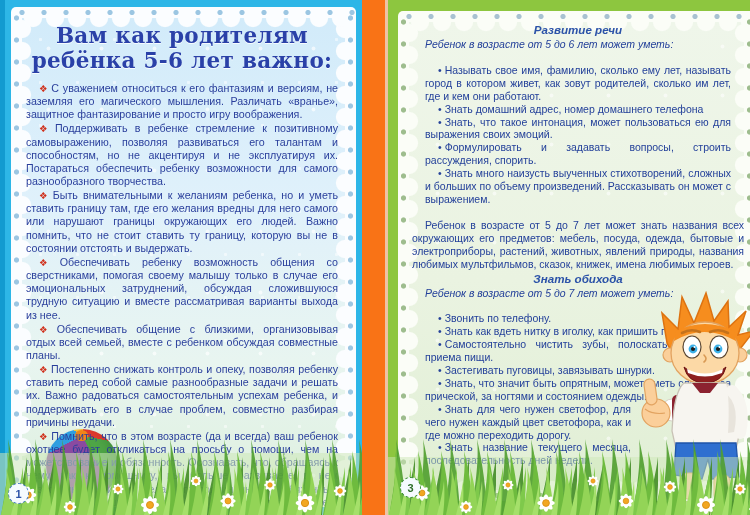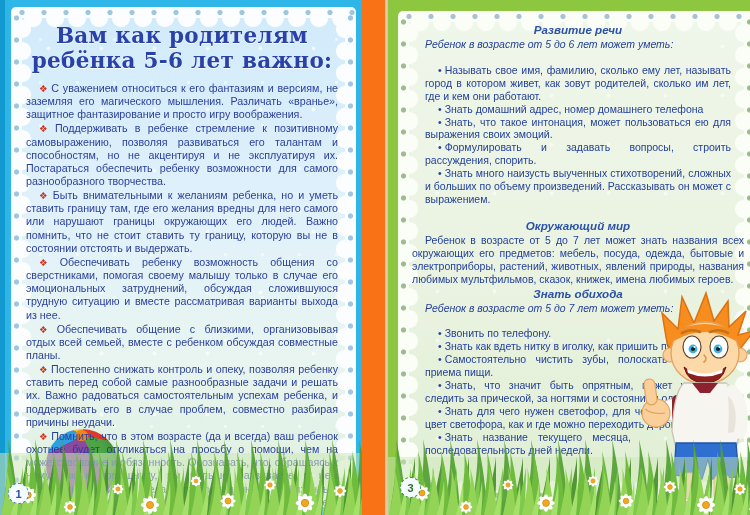--- a/index.html
+++ b/index.html
@@ -172,29 +172,29 @@
       <div class="sec-heading">Развитие речи</div>
       <p class="intro">Ребенок в возрасте от 5 до 6 лет может уметь:</p>
       <ul class="r-list">
         <li><span class="r-bullet">•</span><span>Называть свое имя, фамилию, сколько ему лет, называть город в котором живет, как зовут родителей, сколько им лет, где и кем они работают.</span></li>
         <li><span class="r-bullet">•</span><span>Знать домашний адрес, номер домашнего телефона</span></li>
         <li><span class="r-bullet">•</span><span>Знать, что такое интонация, может пользоваться ею для выражения своих эмоций.</span></li>
         <li><span class="r-bullet">•</span><span>Формулировать и задавать вопросы, строить рассуждения, спорить.</span></li>
         <li><span class="r-bullet">•</span><span>Знать много наизусть выученных стихотворений, сложных и больших по объему произведений. Рассказывать он может с выражением.</span></li>
       </ul>
 
-      <div class="sec-heading">Окружающий мир</div>
       <p class="para"><span class="i">Ребенок в возрасте от 5 до 7 лет может</span><span> знать названия всех окружающих его предметов: мебель, посуда, одежда, бытовые и электроприборы, растений, животных, явлений природы, названия любимых мультфильмов, сказок, книжек, имена любимых героев.</span></p>
 
       <div class="sec-heading">Знать обихода</div>
       <p class="intro">Ребенок в возрасте от 5 до 7 лет может уметь:</p>
       <ul class="r-list sec-navyki">
         <li><span class="r-bullet">•</span><span>Звонить по телефону.</span></li>
         <li><span class="r-bullet">•</span><span>Знать как вдеть нитку в иголку, как пришить пуговицу.</span></li>
         <li><span class="r-bullet">•</span><span>Самостоятельно чистить зубы, полоскать рот после приема пищи.</span></li>
+        <li><span class="r-bullet">•</span><span>Застегивать пуговицы, завязывать шнурки.</span></li>
         <li><span class="r-bullet">•</span><span>Знать, что значит быть опрятным, может уметь следить за прической, за ногтями и состоянием одежды.</span></li>
         <li><span class="r-bullet">•</span><span>Знать для чего нужен светофор, для чего нужен каждый цвет светофора, как и где можно переходить дорогу.</span></li>
         <li><span class="r-bullet">•</span><span>Знать название текущего месяца, последовательность дней недели.</span></li>
       </ul>
     </div>
 
     <svg class="boy" viewBox="0 0 132 218">
 
       <rect x="30" y="108" width="34" height="22" rx="10" fill="#ffffff" stroke="#d9d2c8" stroke-width="1"></rect>
       <rect x="40" y="104" width="12" height="28" rx="5" fill="#8c2230"></rect>

